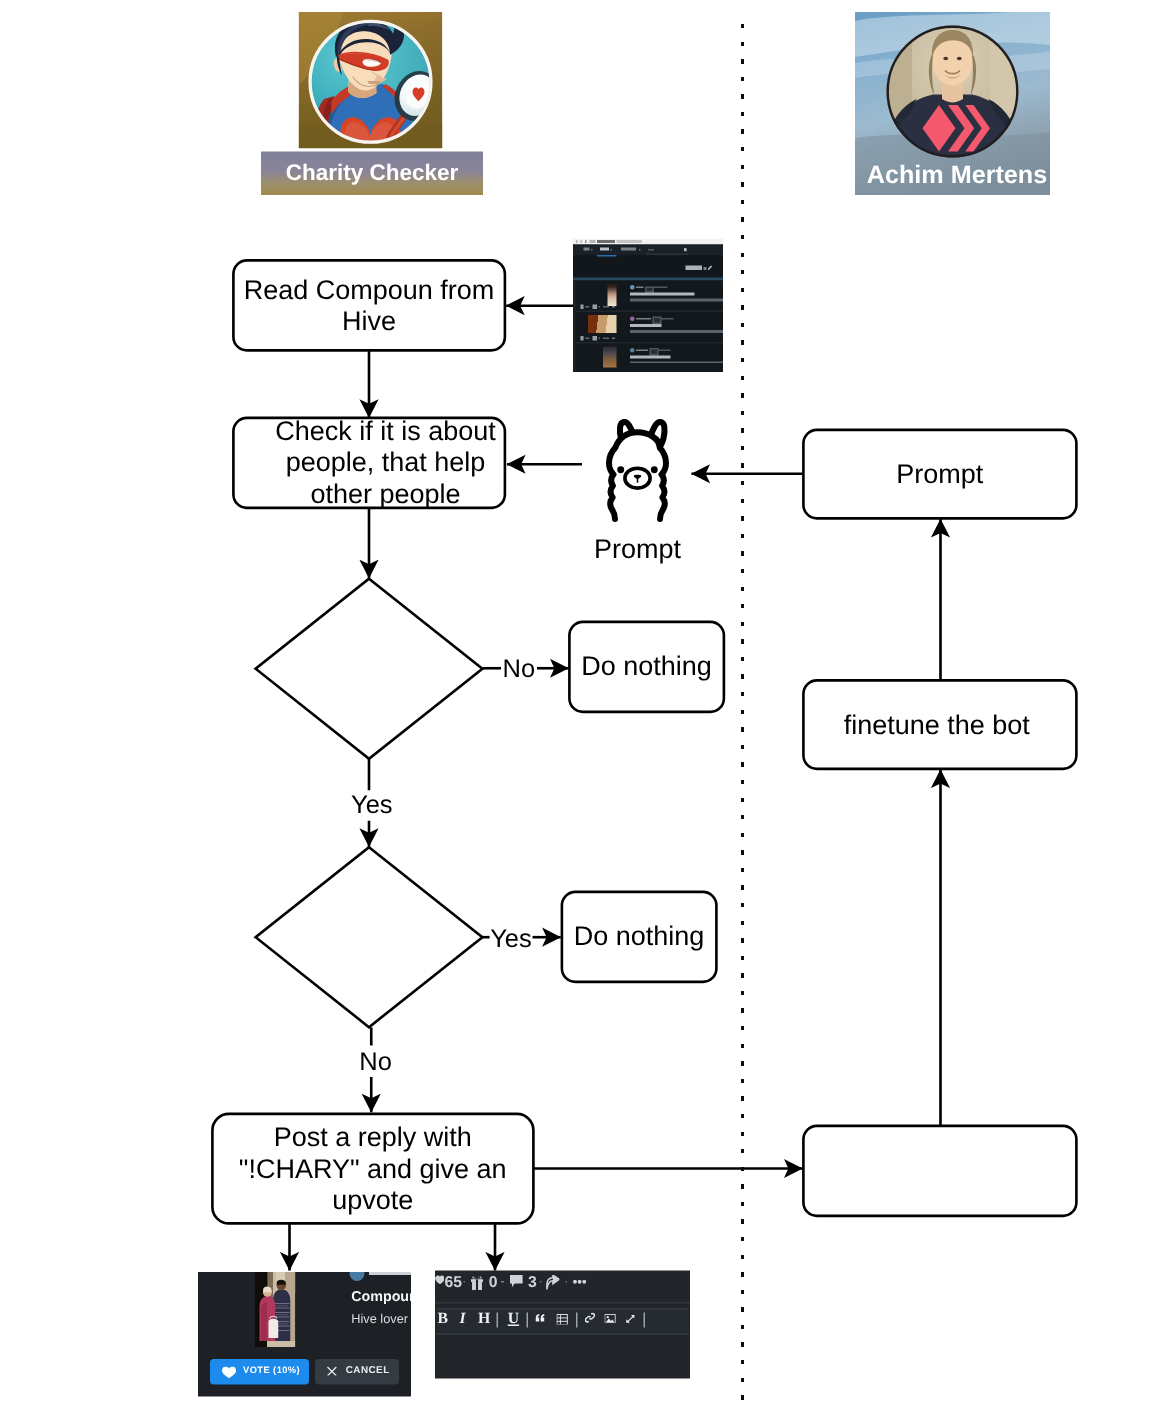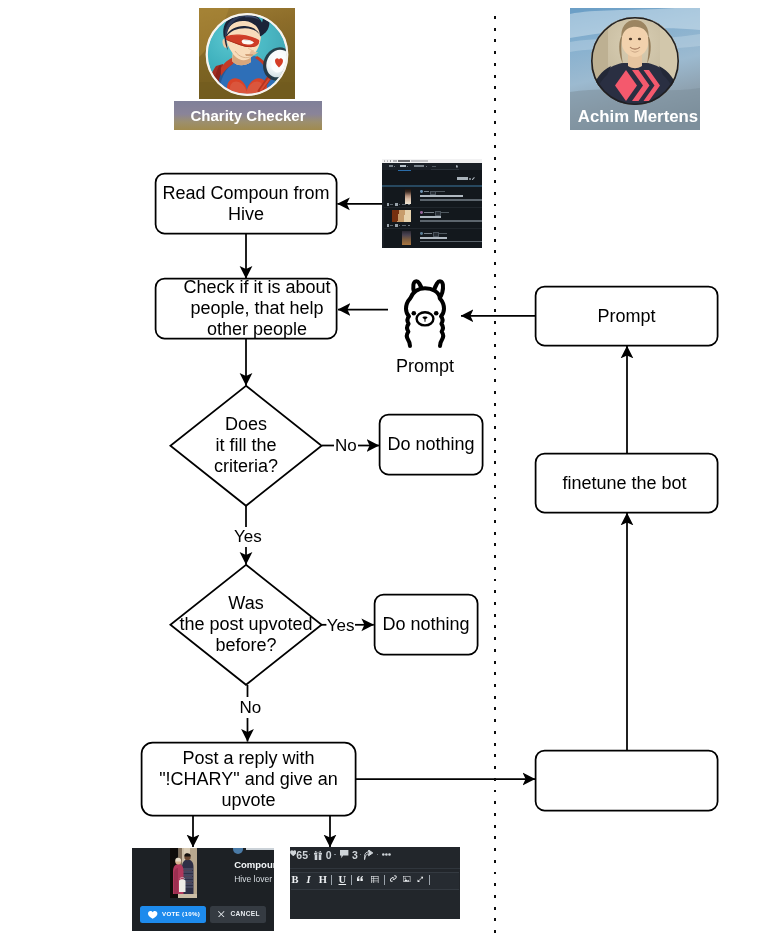--- a/index.html
+++ b/index.html
@@ -106,35 +106,21 @@
     <span>Post a reply with
 "!CHARY" and give an
 upvote</span>
   </div>
 
   <div class="node" style="left:535px;top:453px;width:179px;height:60px;">
     <span>finetune the bot</span>
   </div>
 
 
-  <div class="abs" style="left:170px;top:385px;width:152px;height:121px;">
-    <div class="abs" style="left:0;top:0;width:152px;height:121px;display:flex;align-items:center;justify-content:center;text-align:center;font-size:18px;line-height:21px;white-space:pre;">
-      <span>Does
-it fill the
-criteria?</span>
-    </div>
-  </div>
-
-  <div class="abs" style="left:170px;top:564px;width:152px;height:121px;">
-    <div class="abs" style="left:-10px;top:0;width:172px;height:121px;display:flex;align-items:center;justify-content:center;text-align:center;font-size:18px;line-height:21px;white-space:pre;">
-      <span>Was
-the post upvoted
-before?</span>
-    </div>
-  </div>
+
 
   <div class="lbl" style="left:335px;top:436px;font-size:17px;">No</div>
   <div class="lbl" style="left:234px;top:527px;font-size:17px;">Yes</div>
   <div class="lbl" style="left:326.8px;top:615.8px;font-size:17px;">Yes</div>
   <div class="lbl" style="left:239.5px;top:697.5px;font-size:17px;">No</div>
 
   <div class="abs" style="left:395px;top:276px;width:60px;height:74px;">
     <svg style="display:block" width="60" height="74" viewBox="0 0 600 740" fill="none">
       <g fill="#fff" stroke="#000" stroke-width="40" stroke-linecap="round" stroke-linejoin="round">
 

